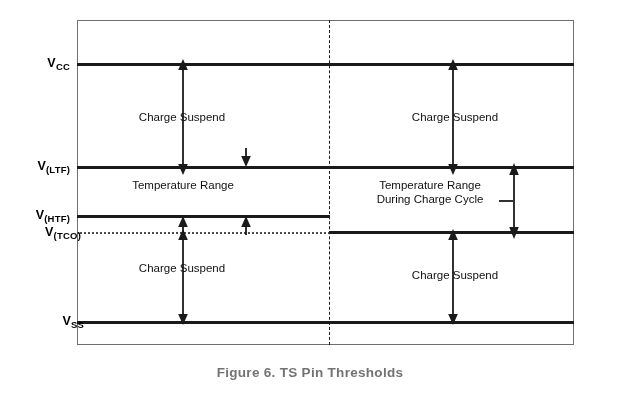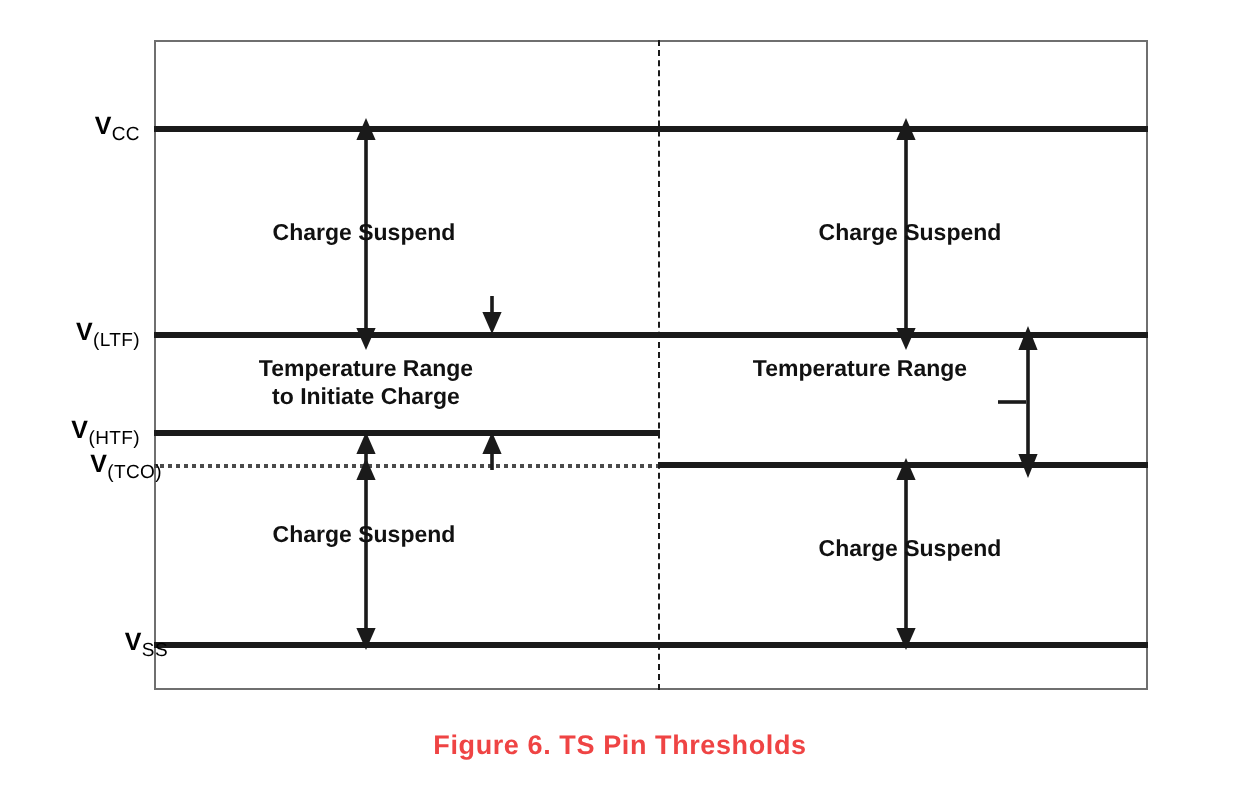--- a/index.html
+++ b/index.html
@@ -66,28 +66,28 @@
     font-weight: bold;
     letter-spacing: 0.2px;
     white-space: nowrap;
     line-height: 1;
   }
   .axis-label .sub {
     font-size: 9.5px;
     vertical-align: baseline;
     position: relative;
     top: 2.5px;
+    font-weight: bold;
+  }
+
+  
+  .band-text {
+    position: absolute;
+    font-size: 11.5px;
     font-weight: normal;
-  }
-
-  
-  .band-text {
-    position: absolute;
-    font-size: 11.5px;
-    font-weight: bold;
     text-align: center;
     line-height: 14px;
     white-space: nowrap;
     color: #111111;
   }
 
   
   .arrow-svg {
     position: absolute;
     overflow: visible;
@@ -96,21 +96,21 @@
   
   .caption {
     position: absolute;
     left: 0;
     top: 365px;
     width: 620px;
     text-align: center;
     font-size: 13.5px;
     font-weight: bold;
     letter-spacing: 0.3px;
-    color: #ef4444;
+    color: #737373;
   }
 </style>
 </head>
 <body>
 
 <div id="figure-root">
 
   <div class="plot-frame"></div>
 
   <div class="thr-line" style="left:77px; top:63px; width:497px;"></div>
@@ -190,28 +190,28 @@
   <svg class="arrow-svg" style="left:440px; top:228px;" width="26" height="98" viewBox="0 0 26 98">
     <line x1="13" y1="8" x2="13" y2="90" stroke="#1a1a1a" stroke-width="1.8"></line>
     <polygon points="13,1 8.2,12 17.8,12" fill="#1a1a1a"></polygon>
     <polygon points="13,97 8.2,86 17.8,86" fill="#1a1a1a"></polygon>
   </svg>
 
   <div class="band-text" style="left:122px; top:110px; width:120px;">Charge Suspend</div>
 
   <div class="band-text" style="left:113px; top:178px; width:140px;">
     <span>Temperature Range</span><br>
-    <span>to Initiate Charge</span>
   </div>
 
   <div class="band-text" style="left:122px; top:261px; width:120px;">Charge Suspend</div>
 
   <div class="band-text" style="left:395px; top:110px; width:120px;">Charge Suspend</div>
 
   <div class="band-text" style="left:356px; top:178px; width:148px;">
     <span>Temperature Range</span><br>
+    <span>During Charge Cycle</span>
   </div>
 
   <div class="band-text" style="left:395px; top:268px; width:120px;">Charge Suspend</div>
 
   <div class="caption">Figure 6.  TS Pin Thresholds</div>
 
 </div>
 
 </body></html>

